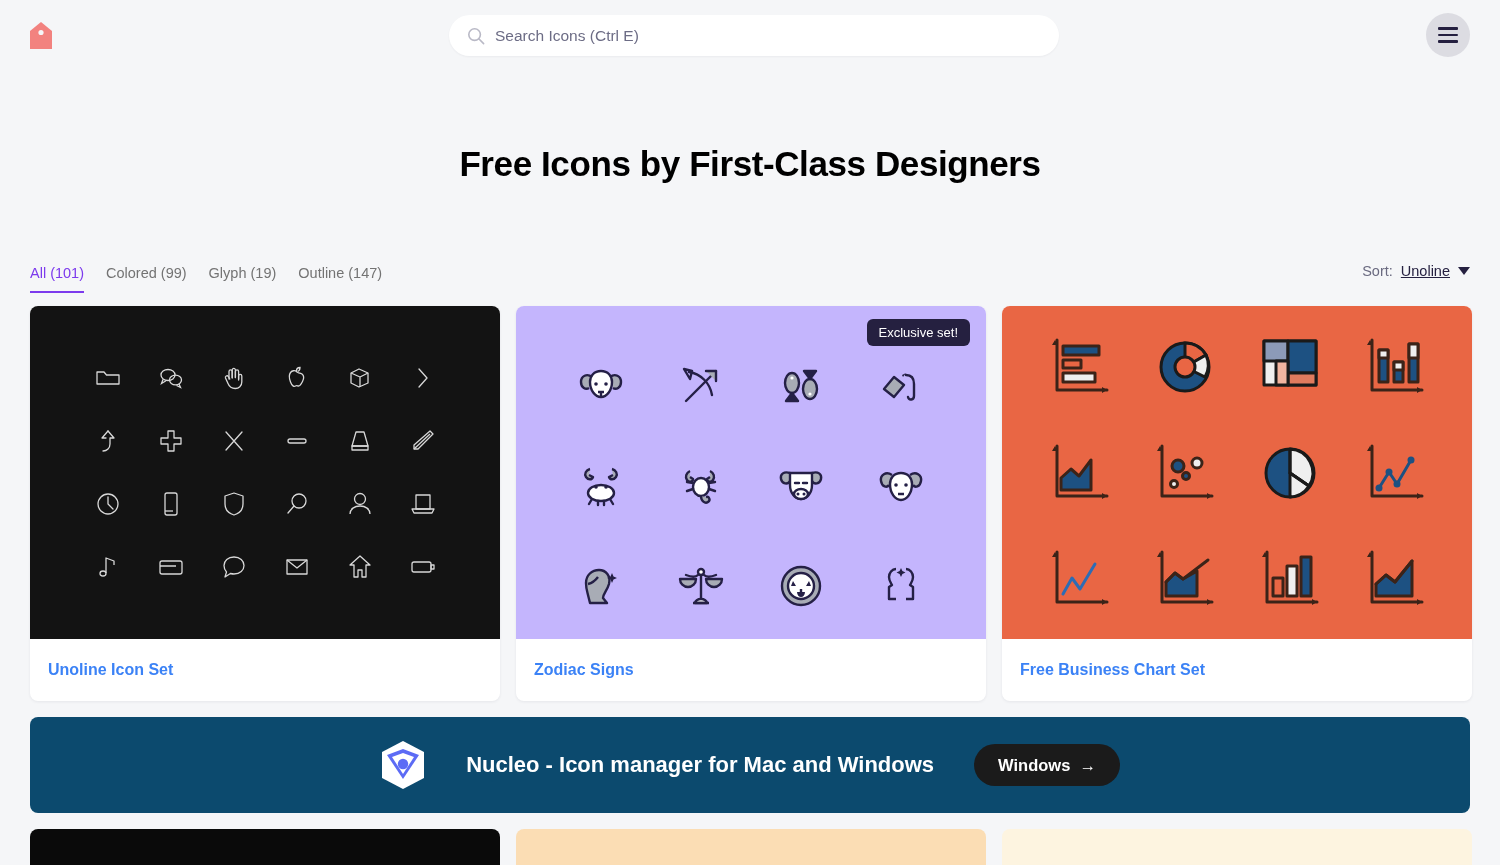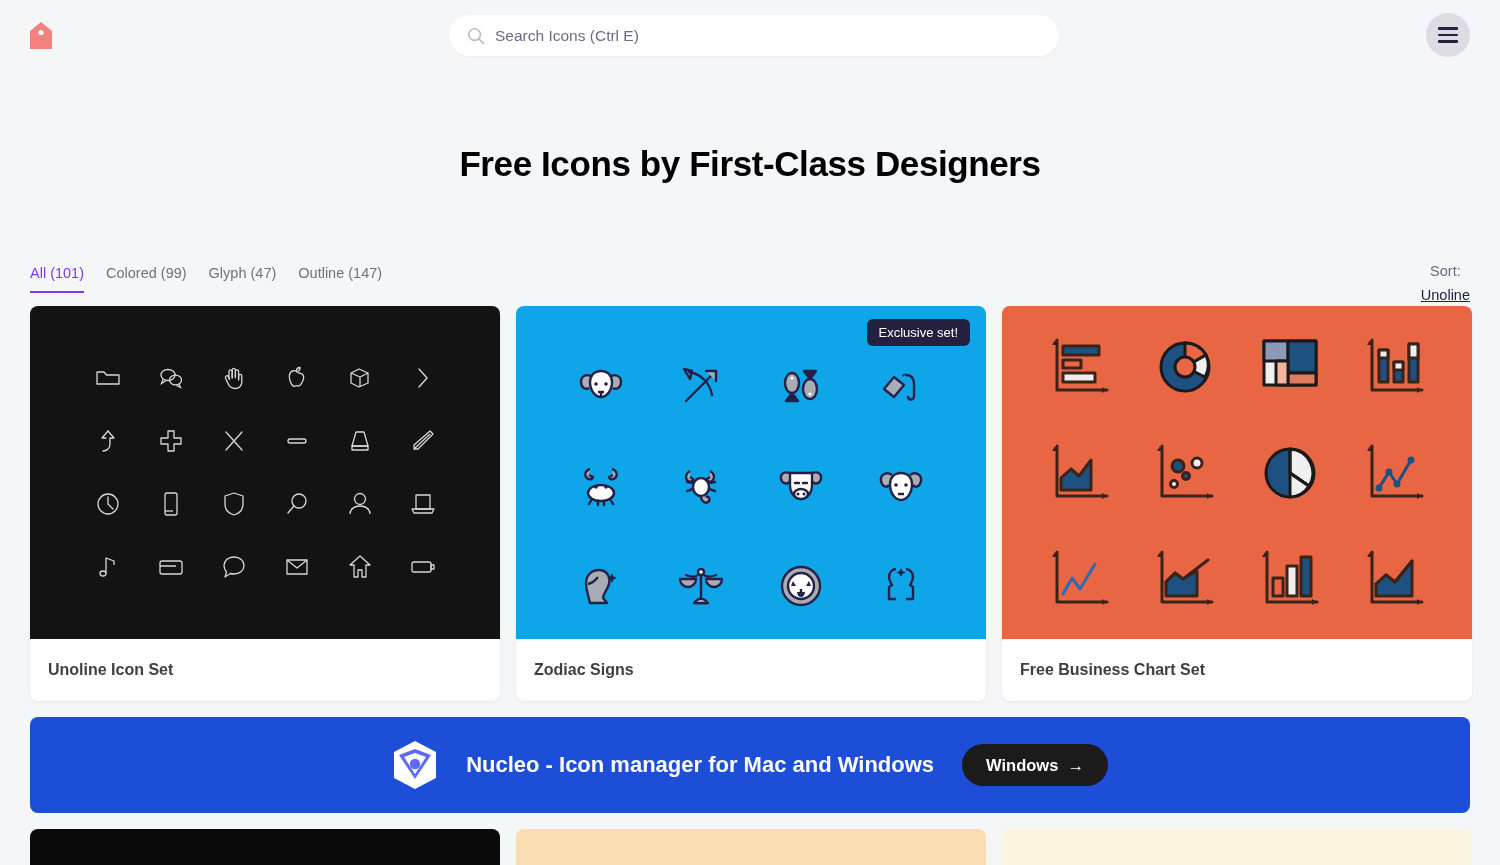--- a/index.html
+++ b/index.html
@@ -71,21 +71,21 @@
   .tab {
     font-size: 14.5px; color: #737373;
     padding-bottom: 11px; cursor: pointer;
     border-bottom: 2.5px solid transparent;
     line-height: 1;
   }
   .tab.active { color: #7C3AED; border-bottom-color: #7C3AED; }
   .sort {
     position: absolute; right: 0; top: 4px;
     display: flex; align-items: center; gap: 8px;
-    font-size: 14.5px; color: #6A6A80; flex-direction: column;
+    font-size: 14.5px; color: #6A6A80;
   }
   .sort-value {
     color: #252040; text-decoration: underline; cursor: pointer;
   }
   .caret {
     width: 0; height: 0; cursor: pointer;
     border-left: 6px solid transparent;
     border-right: 6px solid transparent;
     border-top: 8px solid #252040;
   }
@@ -105,38 +105,38 @@
     cursor: pointer;
   }
   .card-art {
     position: relative;
     height: 333px;
     display: flex; align-items: center; justify-content: center;
   }
   .card-title {
     height: 62px; display: flex; align-items: center;
     padding: 0 18px;
-    font-size: 16px; font-weight: bold; color: #404040;
+    font-size: 16px; font-weight: bold; color: #3b82f6;
   }
   .badge {
     position: absolute; top: 13px; right: 16px;
     background: #252040; color: #FFFFFF;
     font-size: 13px; padding: 6px 12px; border-radius: 6px;
   }
   .icon-grid { display: grid; gap: 0; }
   .icon-cell { display: flex; align-items: center; justify-content: center; }
 
   
   .promo {
     margin: 16px 30px 0 30px;
     height: 96px;
-    background: #1d4ed8;
+    background: #0c4a6e;
     border-radius: 8px;
     display: flex; align-items: center; justify-content: center;
-    gap: 28px;
+    gap: 40px;
   }
   .promo-logo { width: 46px; height: 50px; }
   .promo-text { color: #FFFFFF; font-size: 22px; font-weight: bold; }
   .promo-btn {
     background: #1B1B1B; color: #FFFFFF;
     border: none; border-radius: 22px;
     height: 42px; padding: 0 24px;
     font-family: "Liberation Sans", sans-serif;
     font-size: 16.5px; font-weight: bold;
     cursor: pointer; display: flex; align-items: center; gap: 9px;
@@ -178,21 +178,21 @@
     <span></span>
   </button>
 </div>
 
 <h1 class="page-title">Free Icons by First-Class Designers</h1>
 
 <div class="toolbar">
   <div class="tabs">
     <div class="tab active">All (101)</div>
     <div class="tab">Colored (99)</div>
-    <div class="tab">Glyph (47)</div>
+    <div class="tab">Glyph (19)</div>
     <div class="tab">Outline (147)</div>
   </div>
   <div class="sort">
     <span>Sort:</span>
     <span class="sort-value">Unoline</span>
     <span class="caret"></span>
   </div>
 </div>
 
 <div class="grid">
@@ -342,21 +342,21 @@
               <rect x="3" y="9" width="19" height="10" rx="2"></rect>
               <path d="M22 12h3v4h-3z"></path>
             </svg>
           </div>
       </div>
     </div>
     <div class="card-title">Unoline Icon Set</div>
   </div>
 
   <div class="card">
-    <div class="card-art" style="background:#0ea5e9;">
+    <div class="card-art" style="background:#c4b5fd;">
       <div class="badge">Exclusive set!</div>
       <div class="icon-grid" style="grid-template-columns:repeat(4,100px);grid-template-rows:repeat(3,100px);margin-top:26px;">
         <div class="icon-cell">
           <svg width="50" height="50" viewBox="0 0 50 50" stroke="#252046" stroke-width="2.4" stroke-linejoin="round" fill="none">
             <path d="M16 16c-5-4-11-1-11 5s5 8 8 6" fill="#A8ACB5"></path>
               <path d="M34 16c5-4 11-1 11 5s-5 8-8 6" fill="#A8ACB5"></path>
             <path d="M25 10c-7 0-11 5-11 11 0 8 5 15 11 15s11-7 11-15c0-6-4-11-11-11z" fill="#fff"></path>
             <circle cx="20" cy="23" r="1.8" fill="#252046" stroke="none"></circle>
               <circle cx="30" cy="23" r="1.8" fill="#252046" stroke="none"></circle>
             <path d="M22 31h6M25 31v4"></path>

